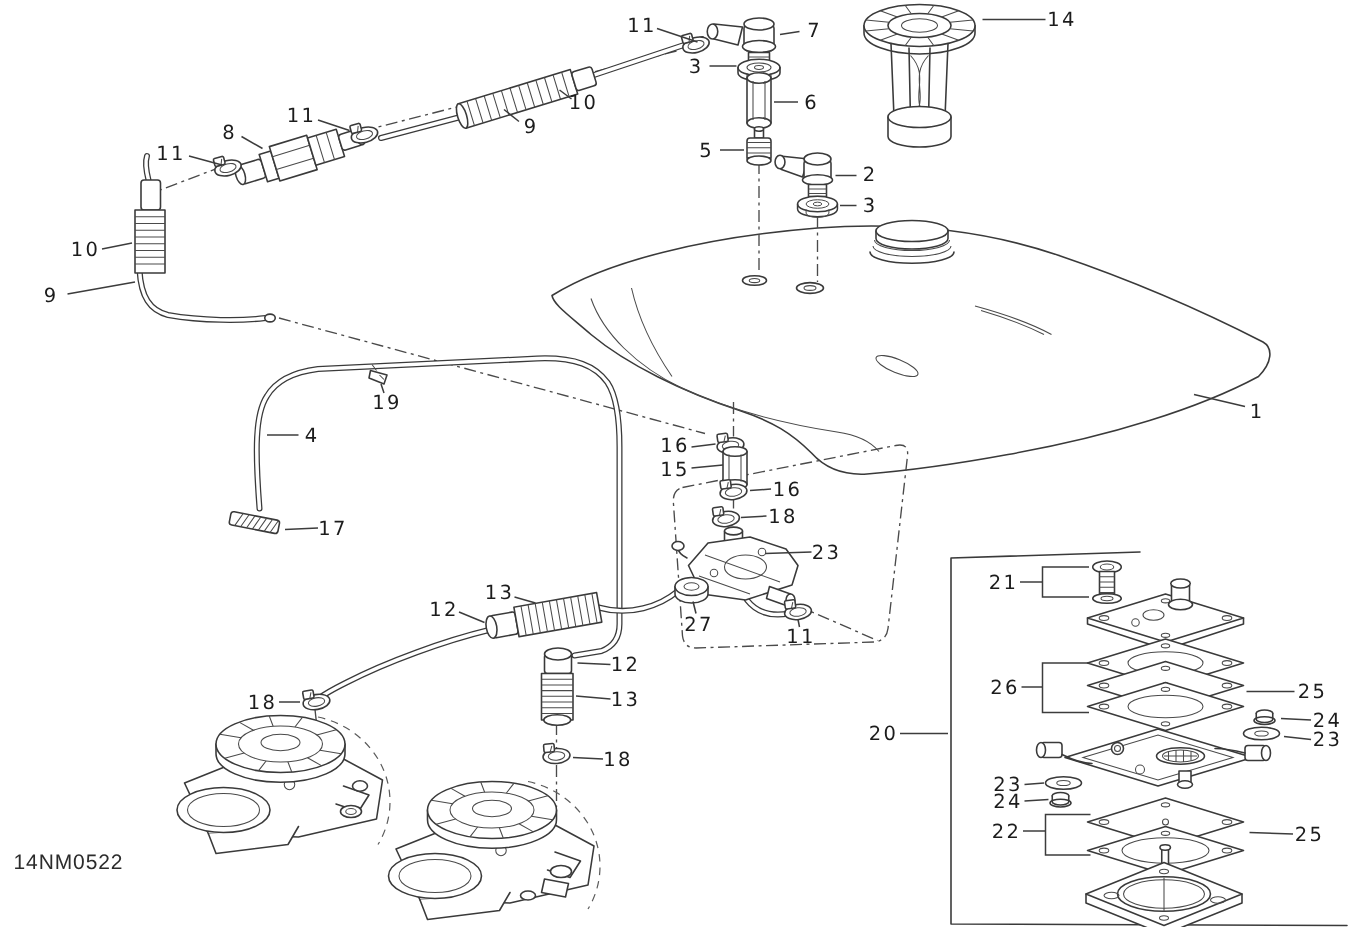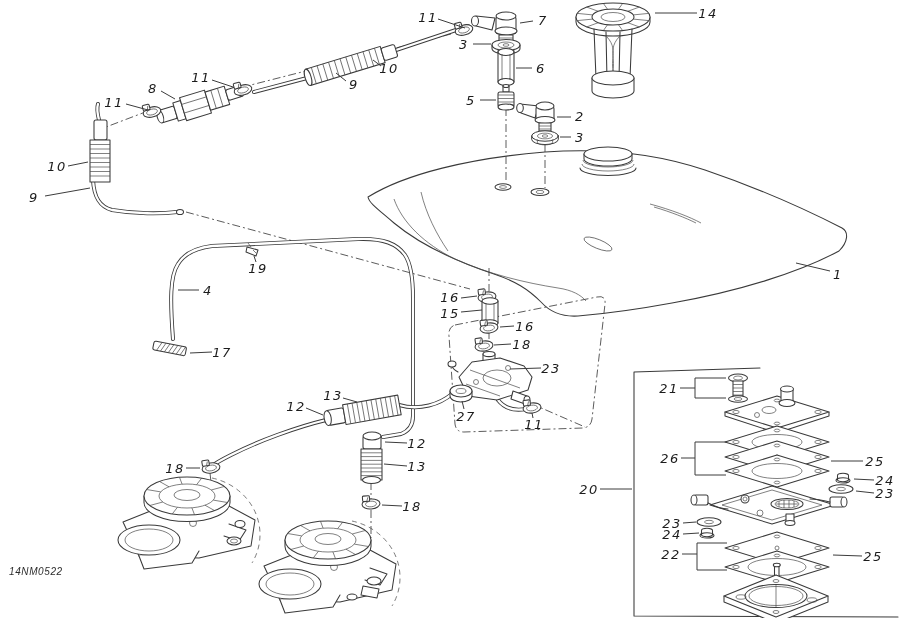--- a/index.html
+++ b/index.html
@@ -1,30 +1,30 @@
 <!DOCTYPE html>
 <html><head>
 <meta charset="utf-8">
 <style>
   html,body{margin:0;padding:0;background:#fff;}
   .stage{position:relative;width:900px;height:618px;background:#ffffff;overflow:hidden;
-         font-family:"Liberation Sans",sans-serif;font-style:italic;}
+         font-family:"Liberation Sans",sans-serif;}
   svg{position:absolute;left:0;top:0;}
   svg *{vector-effect:none;}
   .ln{stroke:#3a3a3a;stroke-width:1.05;fill:none;stroke-linecap:round;stroke-linejoin:round;}
   .thin{stroke:#4a4a4a;stroke-width:0.7;fill:none;}
   .w{fill:#ffffff;}
   .dash{stroke:#4a4a4a;stroke-width:0.9;fill:none;stroke-dasharray:8 3 2 3;}
   .dashf{stroke:#5a5a5a;stroke-width:0.8;fill:none;stroke-dasharray:5 4;}
   .hose{stroke:#3a3a3a;stroke-width:4;fill:none;stroke-linecap:round;}
   .hose-core{stroke:#ffffff;stroke-width:2.3;fill:none;stroke-linecap:round;}
   text.callout{font-family:"DejaVu Sans","Liberation Sans",sans-serif;font-size:13px;
                letter-spacing:1.5px;fill:#1c1c1c;}
   .leader{stroke:#3c3c3c;stroke-width:1;fill:none;}
-  .code{position:absolute;left:9px;top:566px;font-size:10px;letter-spacing:.6px;color:#2c2c2c;}
+  .code{position:absolute;left:9px;top:566px;font-size:14px;letter-spacing:.6px;color:#2c2c2c;}
 </style>
 </head>
 <body>
 
 <div class="stage">
 <svg width="900" height="618" viewBox="0 0 900 618">
 
   <defs>
     <g id="clampP">
       <ellipse cx="0" cy="0" rx="9" ry="5" class="ln w"></ellipse>

